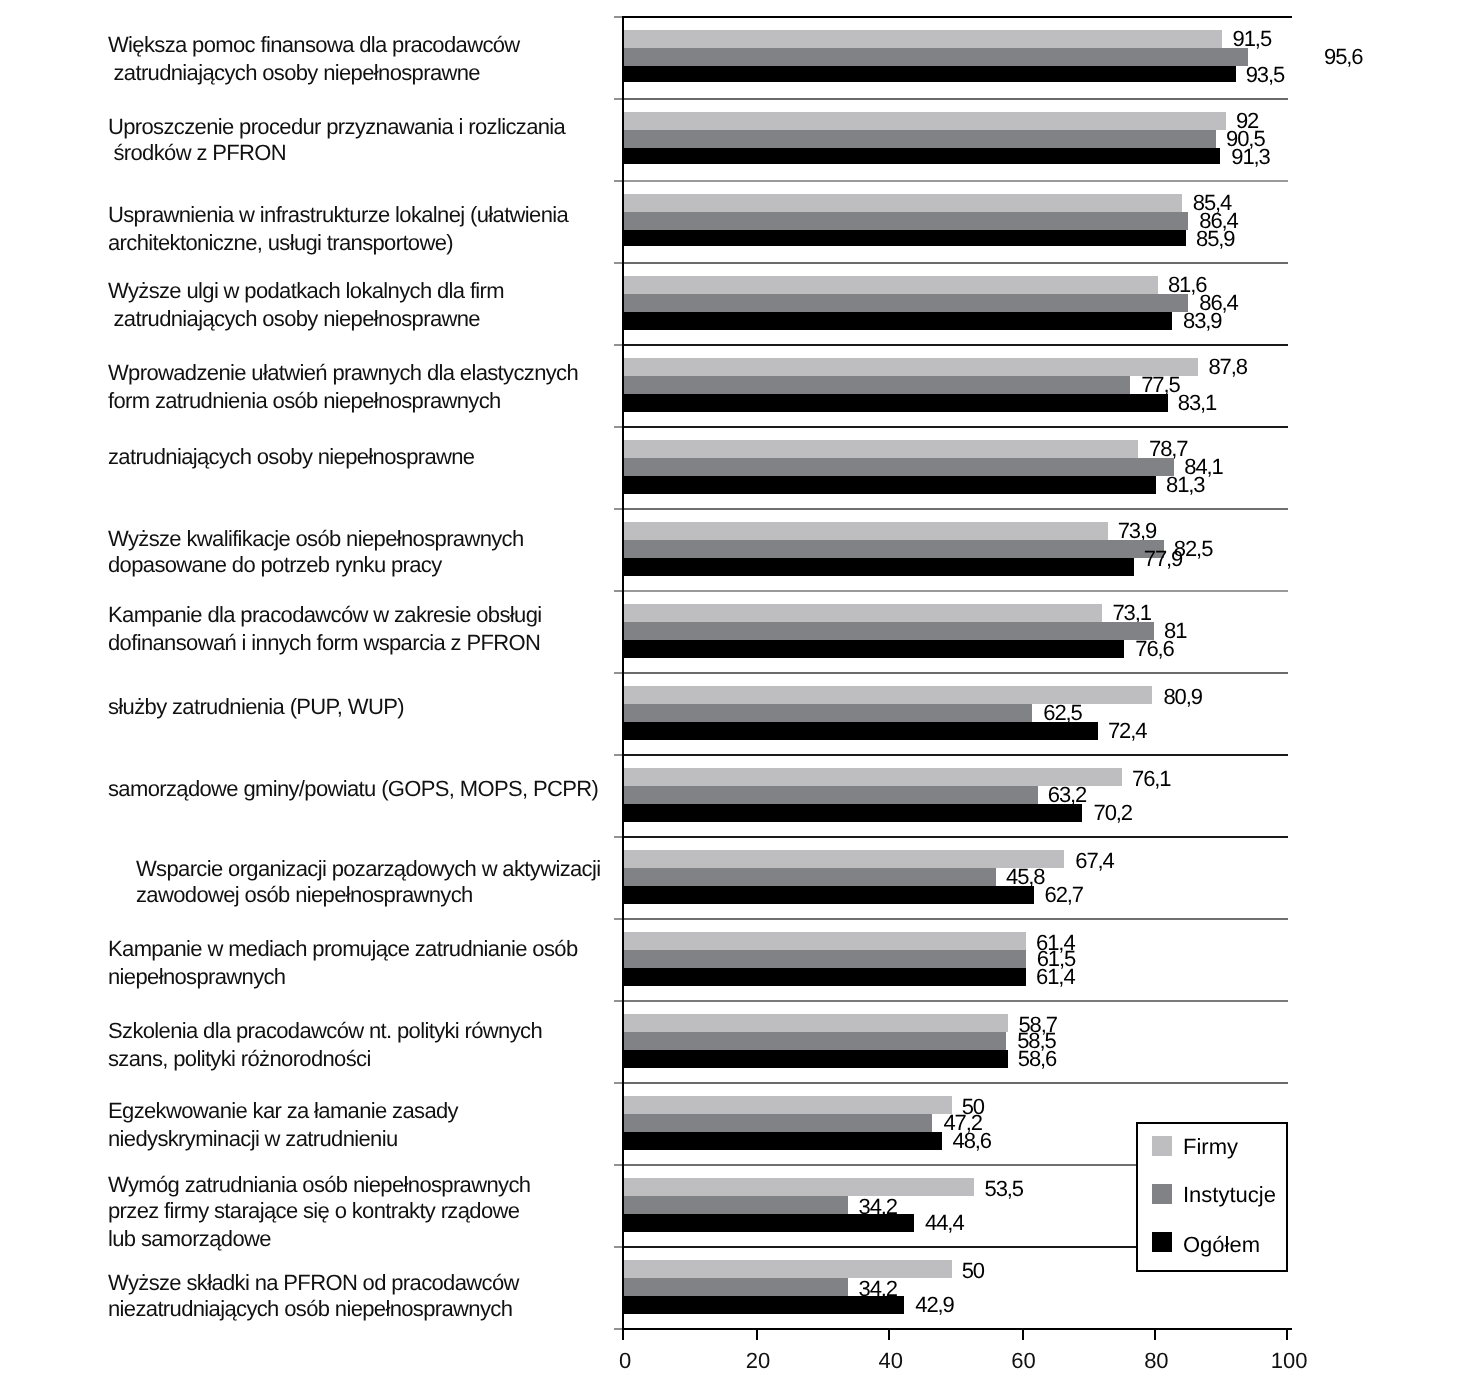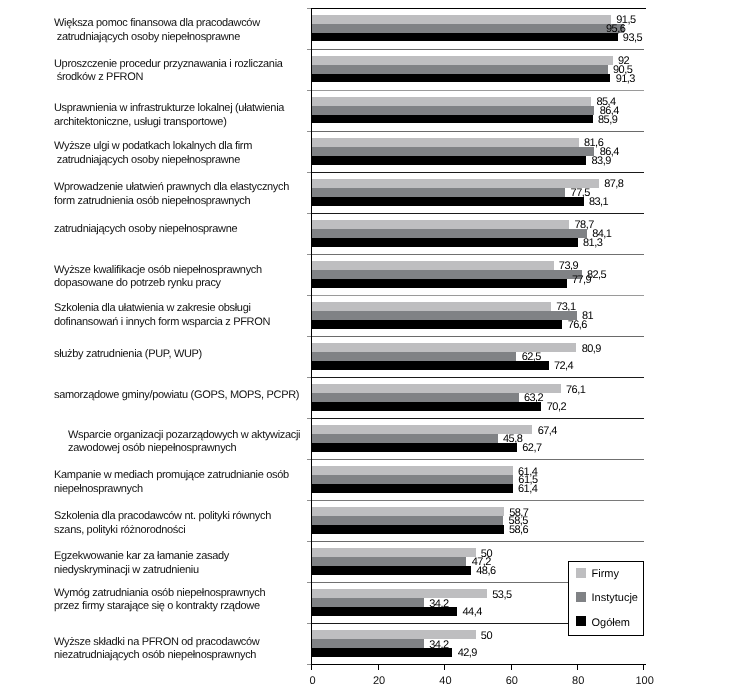--- a/index.html
+++ b/index.html
@@ -91,21 +91,21 @@
     <div class="tick" style="left:577.00px"></div>
     <div class="ticklab" style="left:558.20px">80</div>
     <div class="tick" style="left:643.40px"></div>
     <div class="ticklab" style="left:624.60px">100</div>
   </div>
   <div class="catgroup">
     <div class="cat-label" style="left:54px;top:17.30px"><div class="cat-line">Większa pomoc finansowa dla pracodawców</div><div class="cat-line"> zatrudniających osoby niepełnosprawne</div></div>
     <div class="bar" style="left:312.30px;top:14.90px;width:298.71px;background:#bebec0"></div>
     <div class="vallab" style="left:616.31px;top:14.30px">91,5</div>
     <div class="bar" style="left:312.30px;top:23.75px;width:312.10px;background:#808285"></div>
-    <div class="vallab" style="left:606px;top:23.15px">95,6</div>
+    <div class="vallab" style="left:662px;top:23.15px">95,6</div>
     <div class="bar" style="left:312.30px;top:32.60px;width:305.24px;background:#000000"></div>
     <div class="vallab" style="left:622.84px;top:32.00px">93,5</div>
   </div>
   <div class="catgroup">
     <div class="cat-label" style="left:54px;top:57.59px"><div class="cat-line">Uproszczenie procedur przyznawania i rozliczania</div><div class="cat-line"> środków z PFRON</div></div>
     <div class="bar" style="left:312.30px;top:55.93px;width:300.34px;background:#bebec0"></div>
     <div class="vallab" style="left:617.94px;top:55.33px">92</div>
     <div class="bar" style="left:312.30px;top:64.78px;width:295.45px;background:#808285"></div>
     <div class="vallab" style="left:613.05px;top:64.18px">90,5</div>
     <div class="bar" style="left:312.30px;top:73.62px;width:298.06px;background:#000000"></div>
@@ -150,21 +150,21 @@
   <div class="catgroup">
     <div class="cat-label" style="left:54px;top:263.60px"><div class="cat-line">Wyższe kwalifikacje osób niepełnosprawnych</div><div class="cat-line">dopasowane do potrzeb rynku pracy</div></div>
     <div class="bar" style="left:312.30px;top:261.05px;width:241.25px;background:#bebec0"></div>
     <div class="vallab" style="left:558.85px;top:260.45px">73,9</div>
     <div class="bar" style="left:312.30px;top:269.90px;width:269.33px;background:#808285"></div>
     <div class="vallab" style="left:586.93px;top:269.30px">82,5</div>
     <div class="bar" style="left:312.30px;top:278.75px;width:254.31px;background:#000000"></div>
     <div class="vallab" style="left:571.91px;top:274px">77,9</div>
   </div>
   <div class="catgroup">
-    <div class="cat-label" style="left:54px;top:302.20px"><div class="cat-line">Szkolenia dla ułatwienia w zakresie obsługi</div><div class="cat-line">dofinansowań i innych form wsparcia z PFRON</div></div>
+    <div class="cat-label" style="left:54px;top:302.20px"><div class="cat-line">Kampanie dla pracodawców w zakresie obsługi</div><div class="cat-line">dofinansowań i innych form wsparcia z PFRON</div></div>
     <div class="bar" style="left:312.30px;top:302.08px;width:238.64px;background:#bebec0"></div>
     <div class="vallab" style="left:556.24px;top:301.48px">73,1</div>
     <div class="bar" style="left:312.30px;top:310.93px;width:264.43px;background:#808285"></div>
     <div class="vallab" style="left:582.03px;top:310.33px">81</div>
     <div class="bar" style="left:312.30px;top:319.78px;width:250.07px;background:#000000"></div>
     <div class="vallab" style="left:567.67px;top:319.18px">76,6</div>
   </div>
   <div class="catgroup">
     <div class="cat-label" style="left:54px;top:347.50px"><div class="cat-line">służby zatrudnienia (PUP, WUP)</div></div>
     <div class="bar" style="left:312.30px;top:343.10px;width:264.11px;background:#bebec0"></div>
@@ -213,21 +213,21 @@
   <div class="catgroup">
     <div class="cat-label" style="left:54px;top:549.80px"><div class="cat-line">Egzekwowanie kar za łamanie zasady</div><div class="cat-line">niedyskryminacji w zatrudnieniu</div></div>
     <div class="bar" style="left:312.30px;top:548.23px;width:163.23px;background:#bebec0"></div>
     <div class="vallab" style="left:480.83px;top:547.62px">50</div>
     <div class="bar" style="left:312.30px;top:557.08px;width:154.09px;background:#808285"></div>
     <div class="vallab" style="left:471.69px;top:556.48px">47,2</div>
     <div class="bar" style="left:312.30px;top:565.93px;width:158.66px;background:#000000"></div>
     <div class="vallab" style="left:476.26px;top:565.33px">48,6</div>
   </div>
   <div class="catgroup">
-    <div class="cat-label" style="left:54px;top:586.70px"><div class="cat-line">Wymóg zatrudniania osób niepełnosprawnych</div><div class="cat-line">przez firmy starające się o kontrakty rządowe</div></div>
+    <div class="cat-label" style="left:54px;top:586.70px"><div class="cat-line">Wymóg zatrudniania osób niepełnosprawnych</div><div class="cat-line">przez firmy starające się o kontrakty rządowe</div><div class="cat-line">lub samorządowe</div></div>
     <div class="bar" style="left:312.30px;top:589.25px;width:174.66px;background:#bebec0"></div>
     <div class="vallab" style="left:492.26px;top:588.65px">53,5</div>
     <div class="bar" style="left:312.30px;top:598.10px;width:111.65px;background:#808285"></div>
     <div class="vallab" style="left:429.25px;top:597.50px">34,2</div>
     <div class="bar" style="left:312.30px;top:606.95px;width:144.95px;background:#000000"></div>
     <div class="vallab" style="left:462.55px;top:606.35px">44,4</div>
   </div>
   <div class="catgroup">
     <div class="cat-label" style="left:54px;top:635.70px"><div class="cat-line">Wyższe składki na PFRON od pracodawców</div><div class="cat-line">niezatrudniających osób niepełnosprawnych</div></div>
     <div class="bar" style="left:312.30px;top:630.28px;width:163.23px;background:#bebec0"></div>

